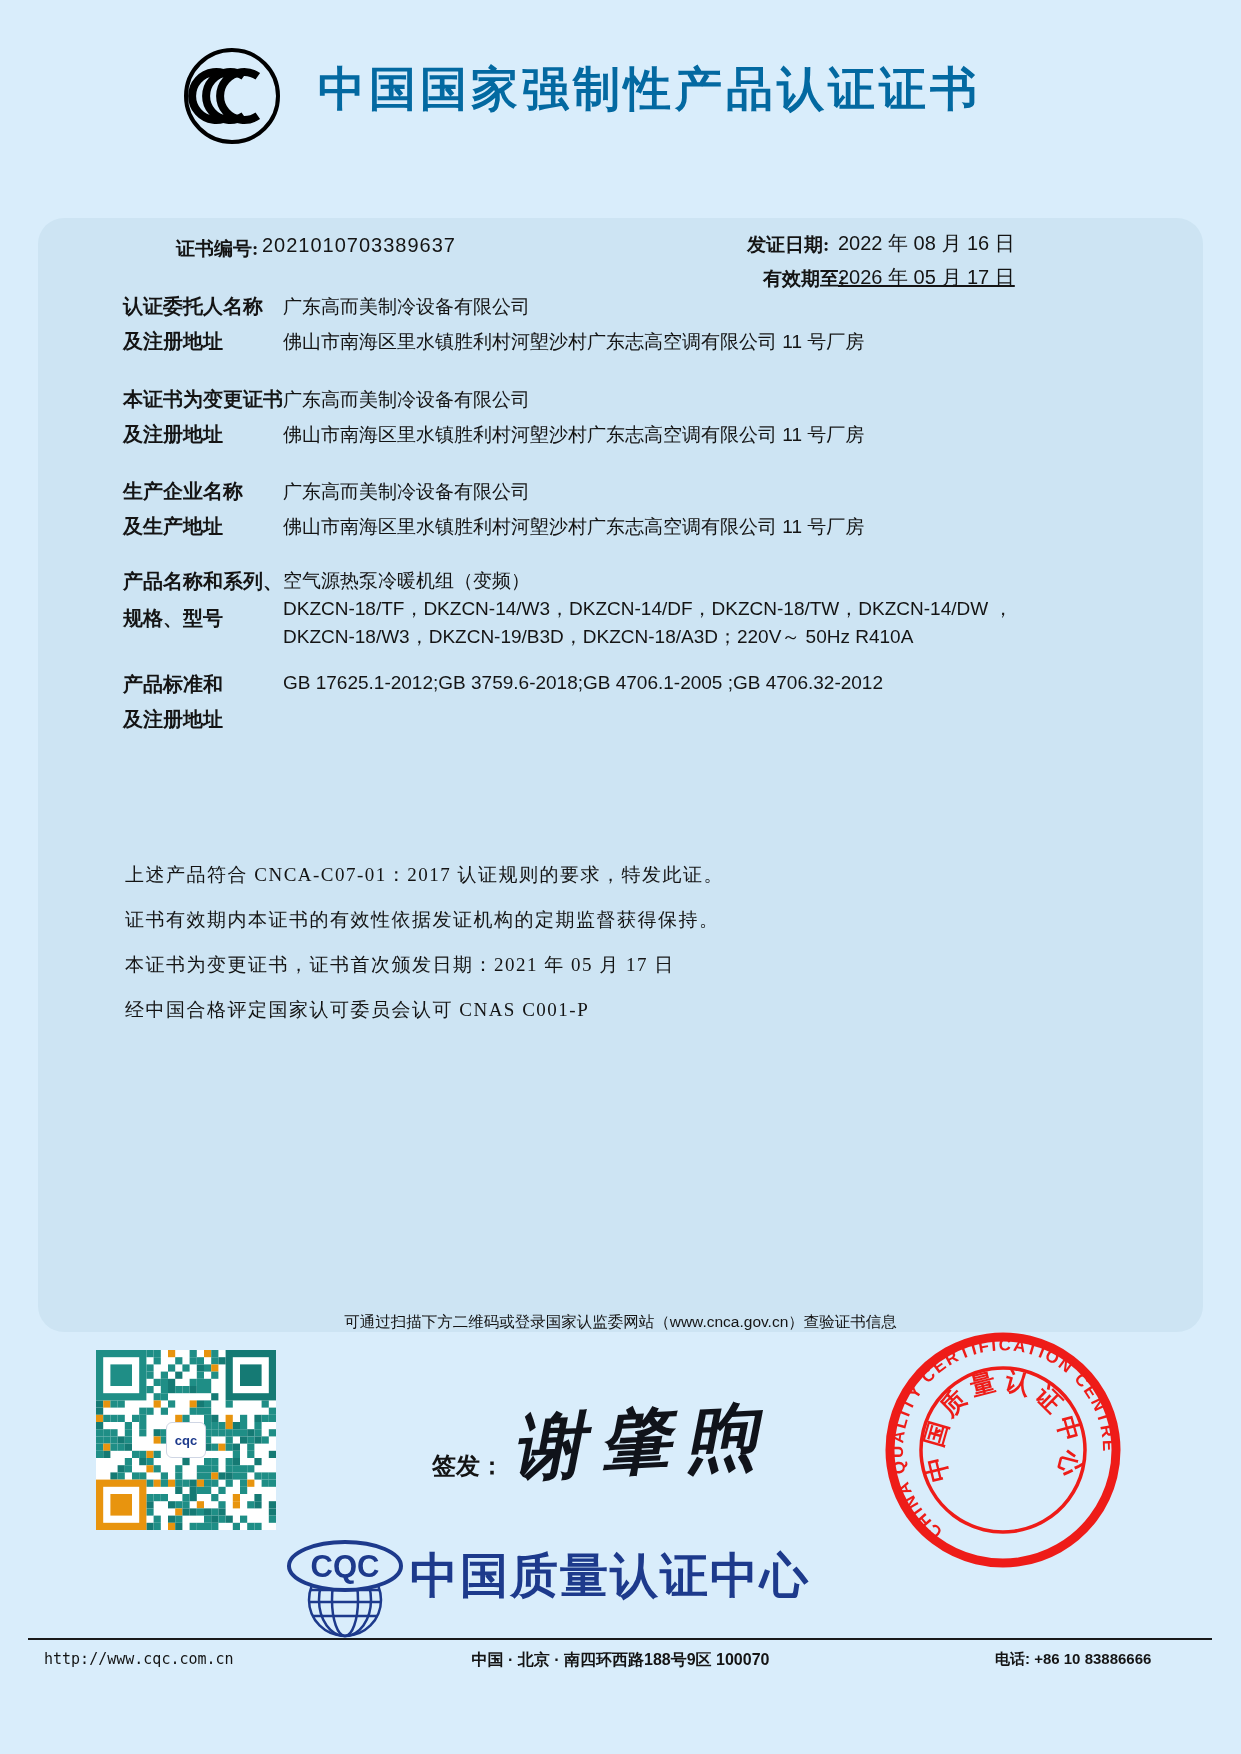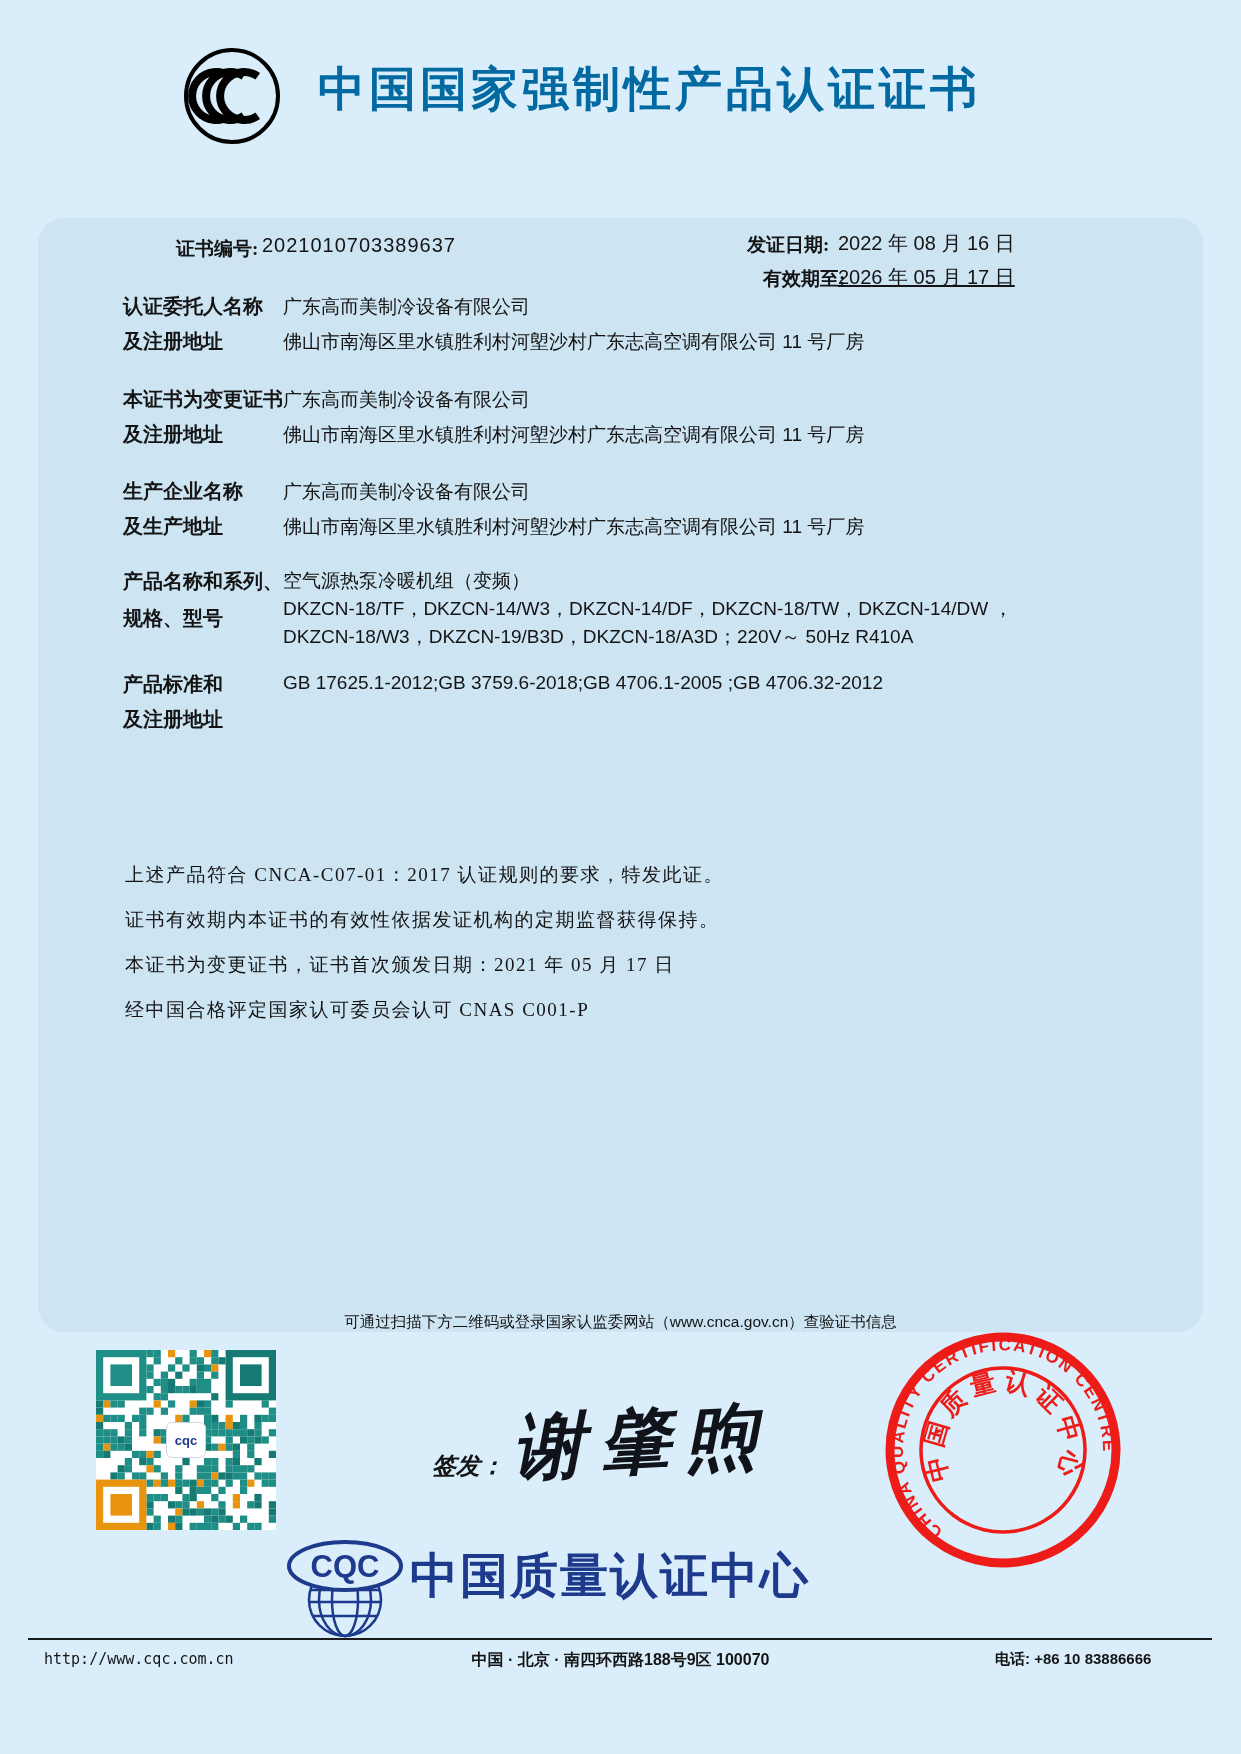--- a/index.html
+++ b/index.html
@@ -26,21 +26,21 @@
   .f-label{font-size:20px;font-weight:bold;left:123px;}
   .f-value{font-size:19px;left:283px;}
   .statements{position:absolute;left:125px;top:852px;font-family:"Liberation Serif","DejaVu Serif",serif;font-size:19px;line-height:45px;letter-spacing:1.5px;white-space:nowrap;}
 
   
   .note{left:0;top:1312px;width:1241px;text-align:center;font-size:15.5px;}
   .qr{left:96px;top:1350px;width:180px;height:180px;}
   .qr-center-logo{position:absolute;left:50%;top:50%;transform:translate(-50%,-50%);
      background:#fff;border-radius:6px;width:38px;height:34px;display:flex;align-items:center;justify-content:center;
      font-size:13px;font-weight:bold;color:#1d3a8c;border:1px solid #cfd6e4;}
-  .sign-label{left:432px;top:1450px;font-size:24px;font-weight:bold;font-style:italic;}
+  .sign-label{left:432px;top:1450px;font-size:24px;font-weight:bold;}
   .signature{left:512px;top:1394px;font-family:"Liberation Serif","DejaVu Serif",serif;
      font-style:italic;font-weight:bold;font-size:72px;letter-spacing:14px;transform:rotate(-3deg);color:#10131a;}
   .stamp{left:883px;top:1330px;}
   .cqc-line{left:286px;top:1540px;display:flex;align-items:flex-start;}
   .issuer-name{font-size:48px;font-weight:bold;color:#1d3a8c;letter-spacing:2px;margin-left:6px;margin-top:4px;}
   .divider{position:absolute;left:28px;top:1638px;width:1184px;height:2px;background:#1a1a1a;}
   .footer-web{left:44px;top:1650px;font-family:"DejaVu Sans Mono","Liberation Mono",monospace;font-size:15px;}
   .footer-addr{left:0;top:1650px;width:1241px;text-align:center;font-size:16px;font-weight:bold;}
   .footer-phone{left:995px;top:1650px;font-size:15px;font-weight:bold;}
 </style>

